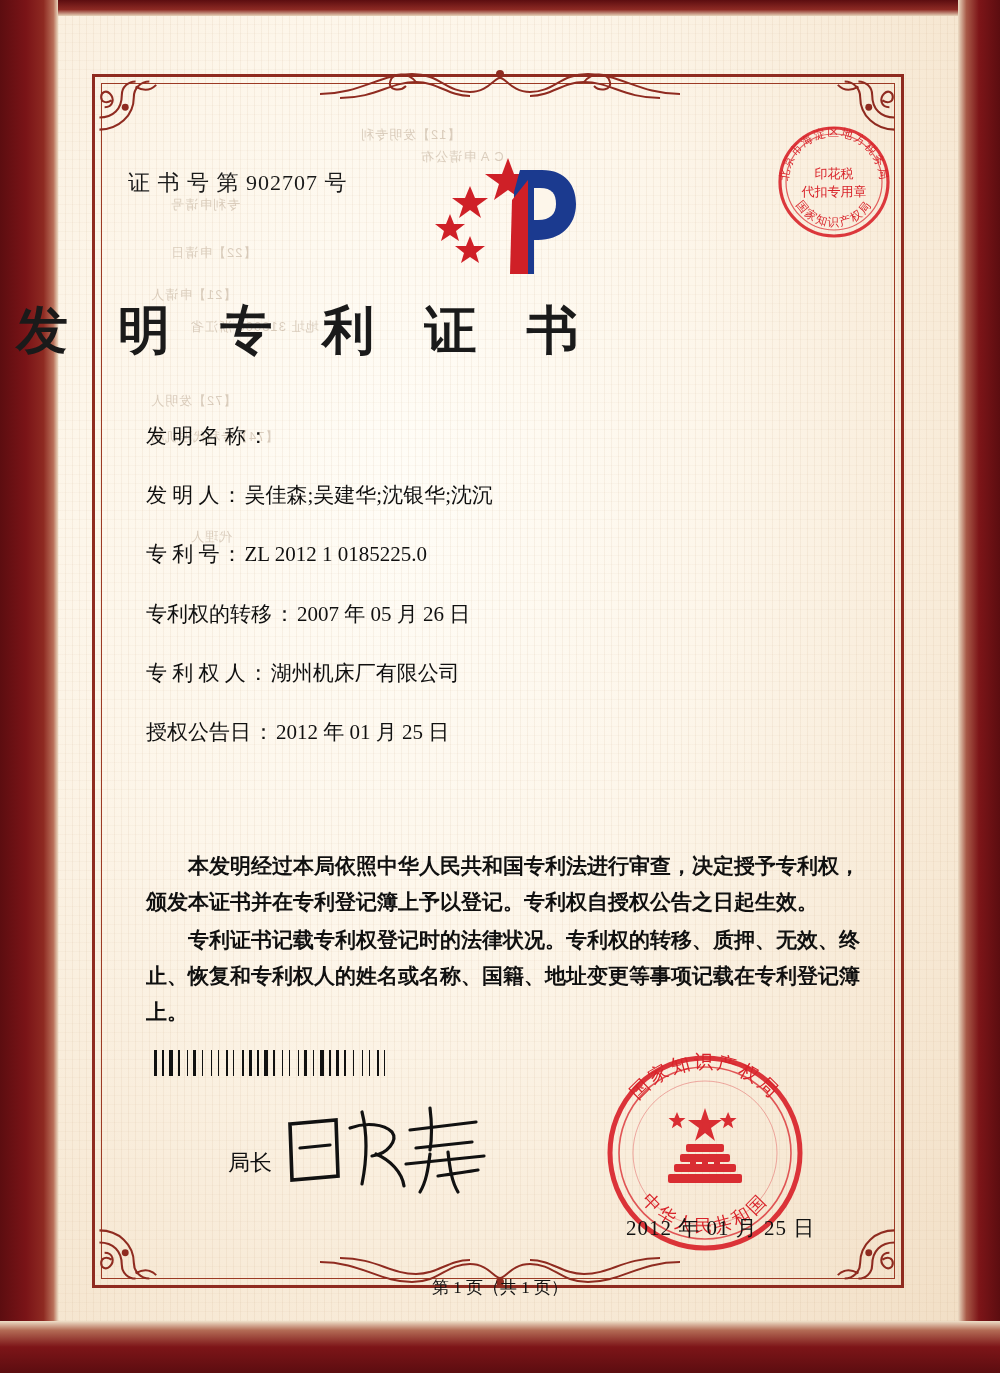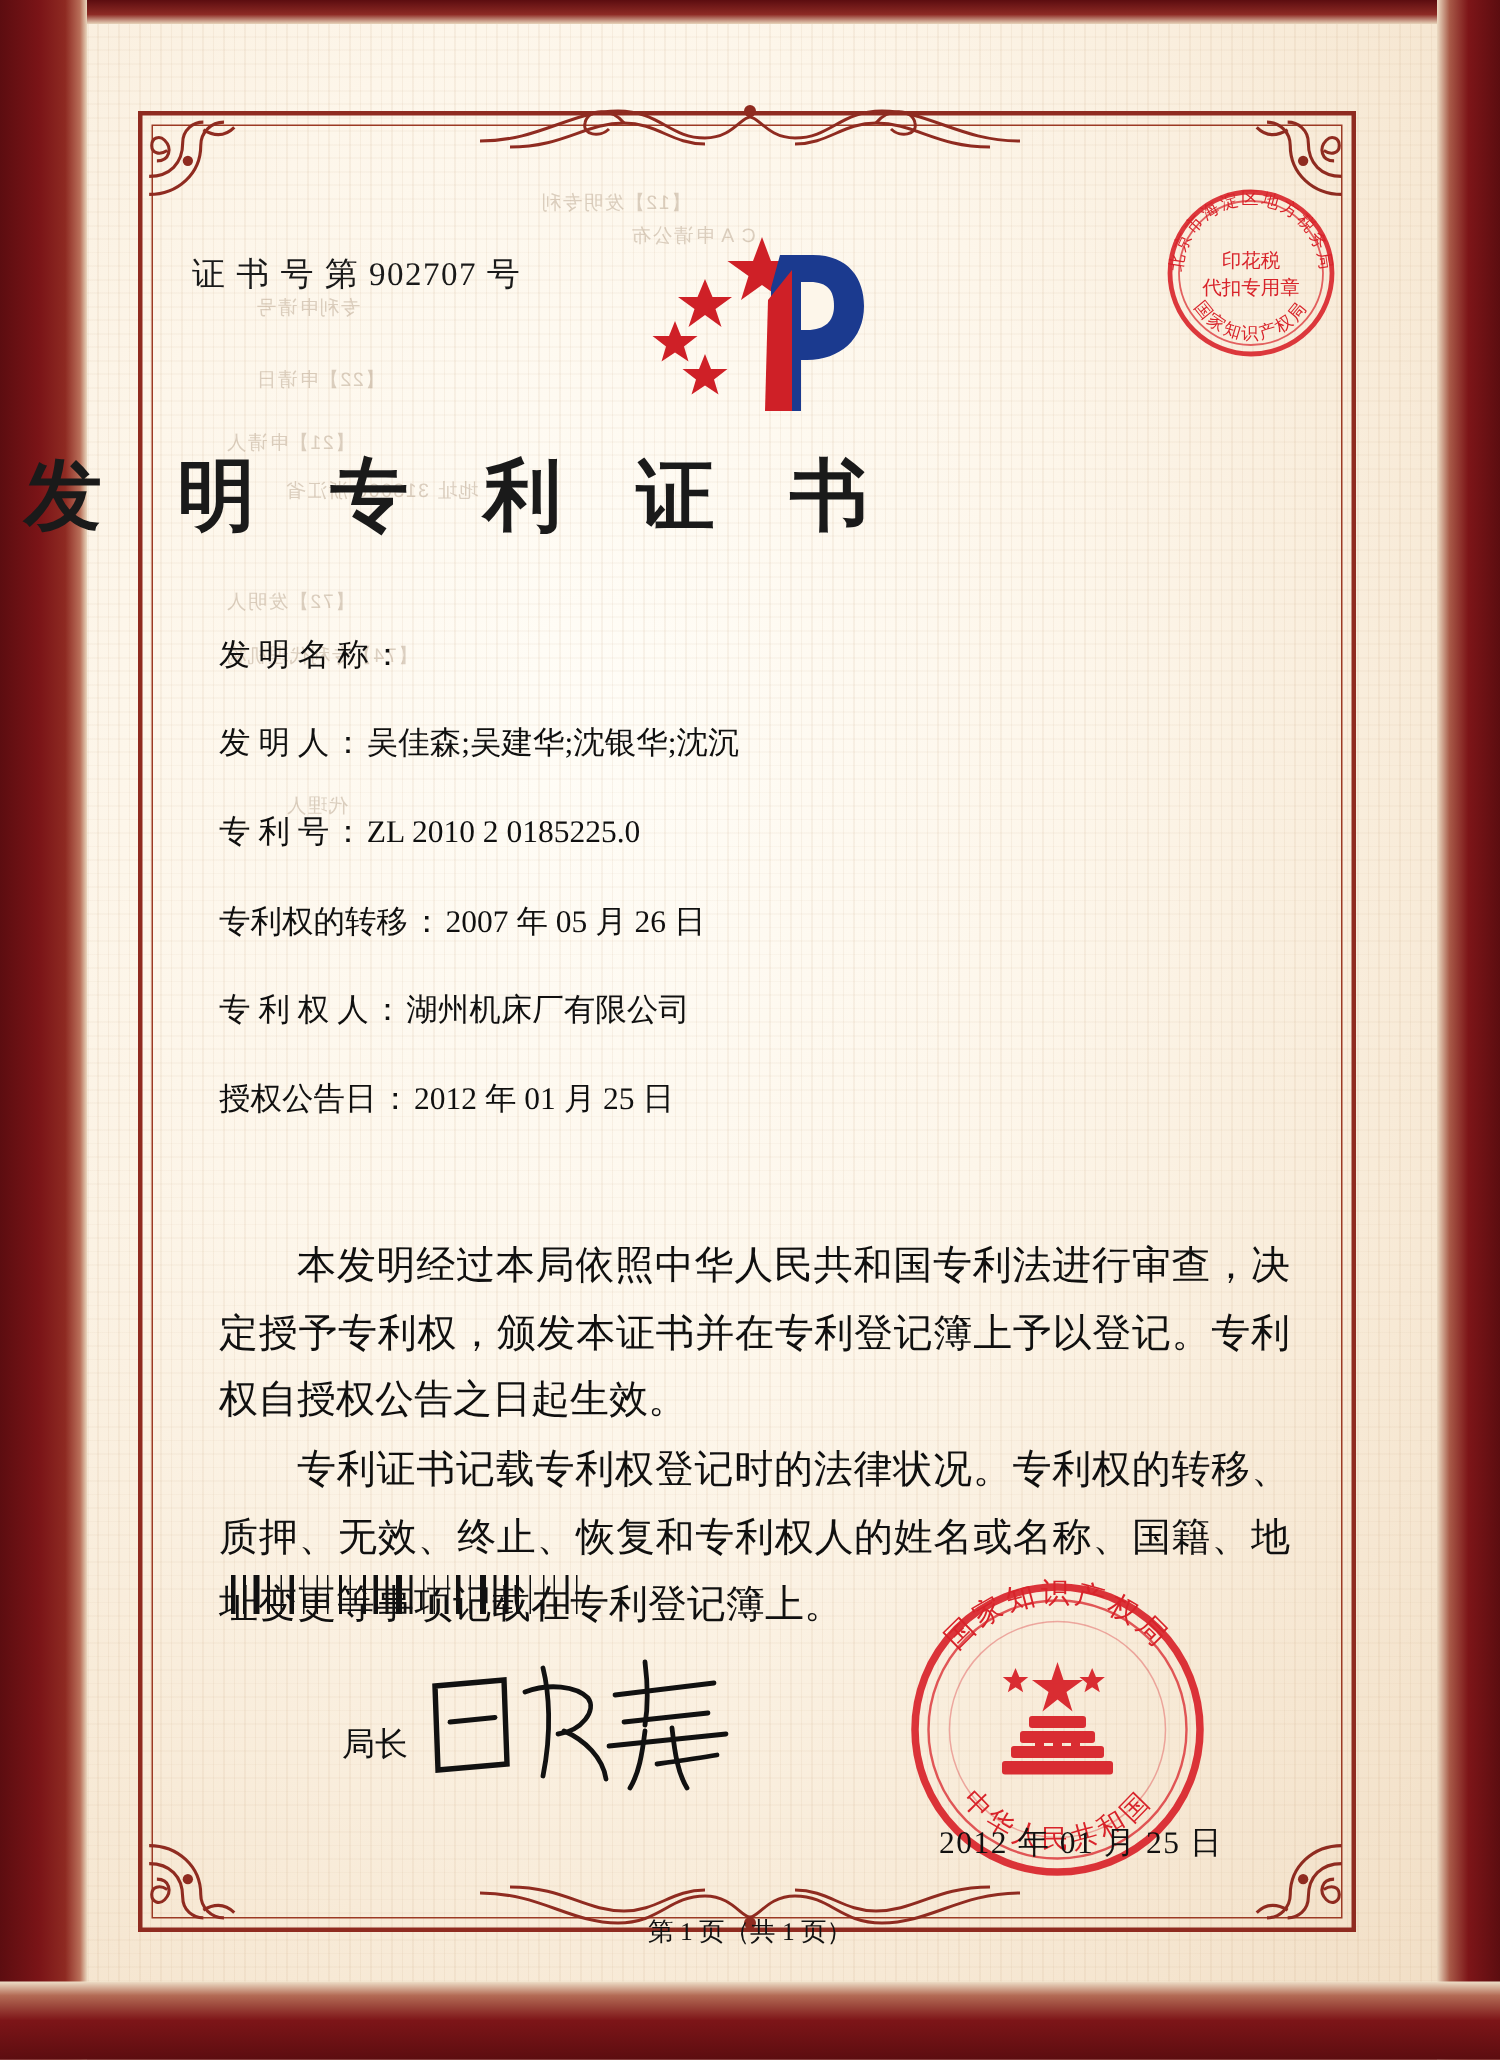--- a/index.html
+++ b/index.html
@@ -141,25 +141,26 @@
     font-size: 21px;
     color: #101010;
     line-height: 1.2;
   }
   .f-label { white-space: pre; }
   .f-colon { margin: 0 2px; }
   .f-value { }
 
   
   .body-text {
-    position: absolute; left: 146px; top: 822px; width: 714px;
-    font-size: 26px;
+    position: absolute; left: 146px; top: 848px; width: 714px;
+    font-size: 21px;
     line-height: 1.72;
     color: #101010;
     text-align: justify;
+    font-weight: bold;
   }
   .body-text p { margin: 0 0 2px 0; text-indent: 2em; }
 
   
   .barcode {
     position: absolute; left: 154px; top: 1050px; width: 300px; height: 26px;
     display: flex; align-items: stretch;
   }
   .barcode i { display:block; background:#111; height:100%; }
 
@@ -338,21 +339,21 @@
       <span class="f-colon">：</span>
     </div>
     <div class="field-row">
       <span class="f-label">发 明 人</span>
       <span class="f-colon">：</span>
       <span class="f-value">吴佳森;吴建华;沈银华;沈沉</span>
     </div>
     <div class="field-row">
       <span class="f-label">专 利 号</span>
       <span class="f-colon">：</span>
-      <span class="f-value">ZL 2010 2 0185225.0</span>
+      <span class="f-value">ZL 2012 1 0185225.0</span>
     </div>
     <div class="field-row">
       <span class="f-label">专利权的转移</span>
       <span class="f-colon">：</span>
       <span class="f-value">2007 年 05 月 26 日</span>
     </div>
     <div class="field-row">
       <span class="f-label">专 利 权 人</span>
       <span class="f-colon">：</span>
       <span class="f-value">湖州机床厂有限公司</span>

